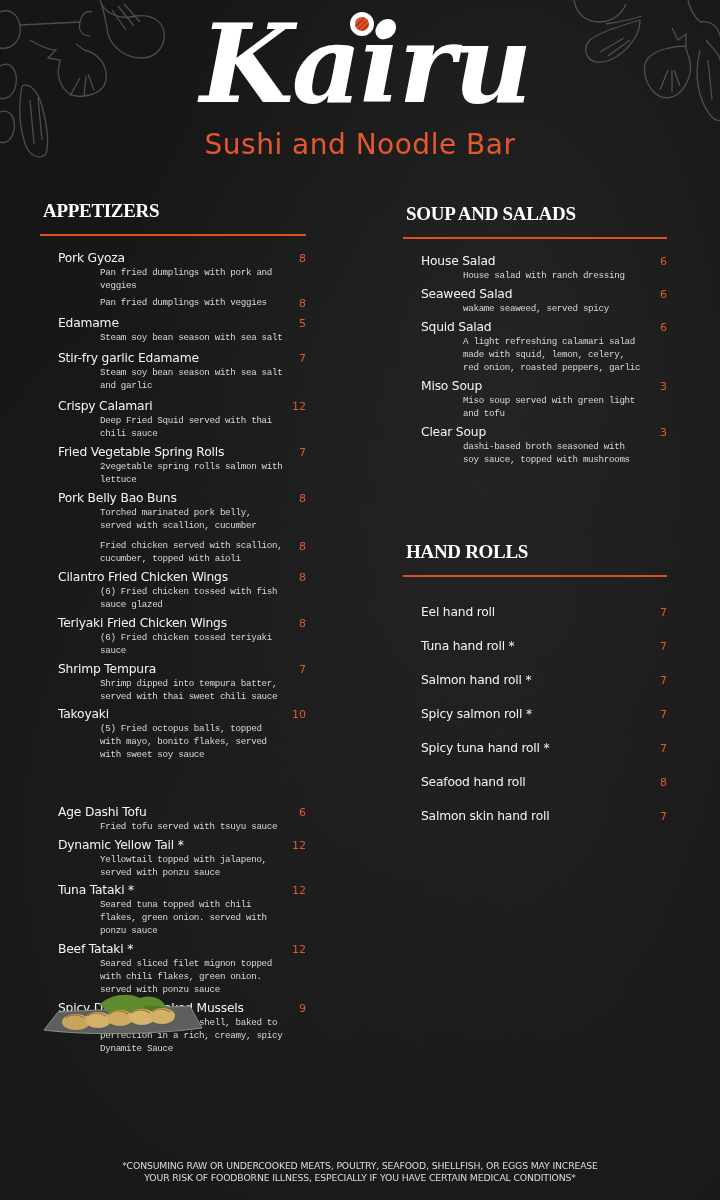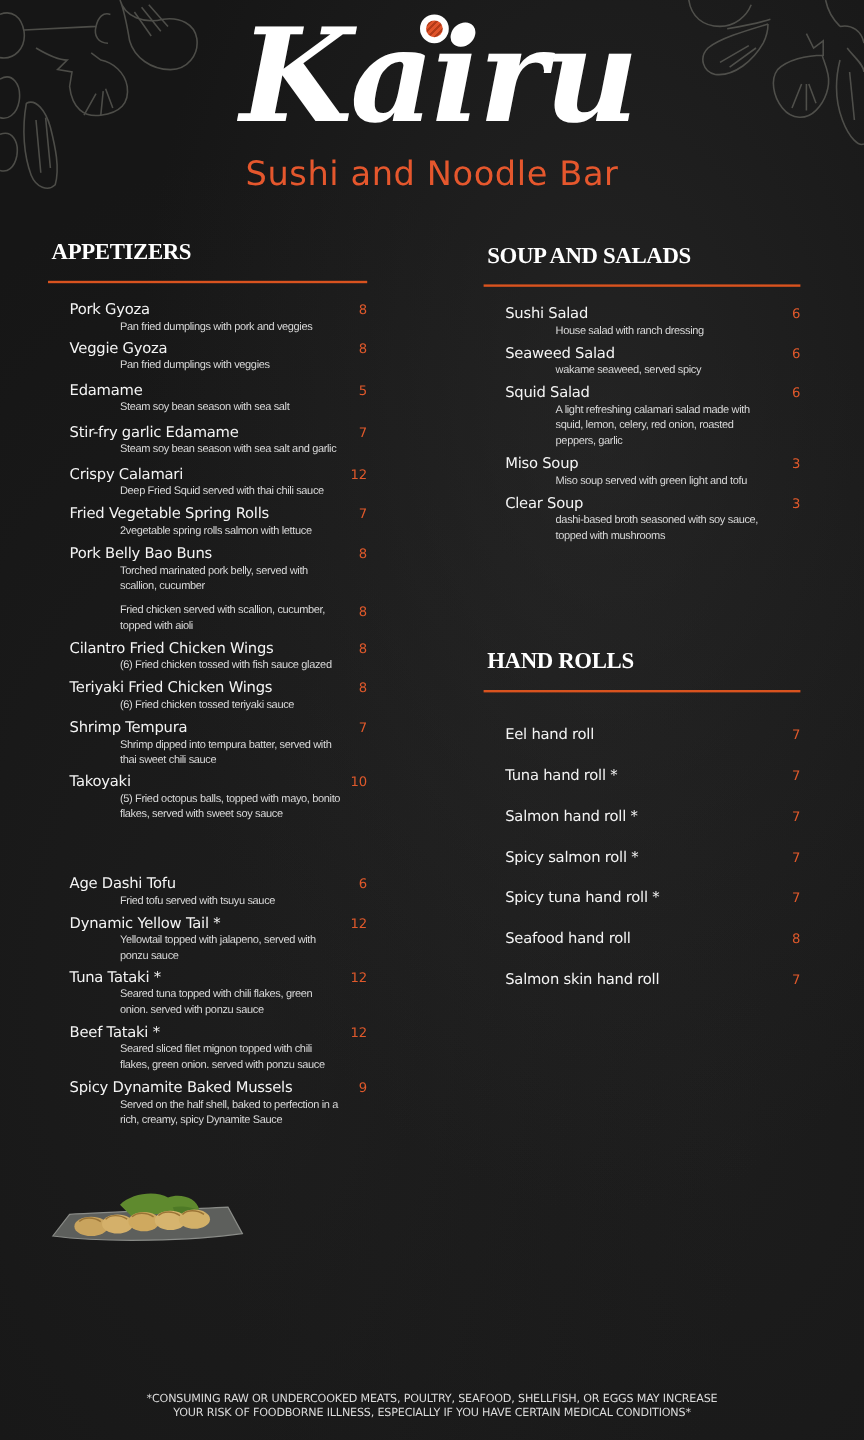--- a/index.html
+++ b/index.html
@@ -47,21 +47,21 @@
       height: 30px;
     }
     .section-rule { height: 2px; background: #d9531f; margin-top: 4px; }
     .items { padding-left: 18px; padding-right: 0; }
     .item { position: relative; }
     .item-name {
       font-family: "DejaVu Sans", sans-serif; font-size: 12.3px; color: #f4f4f4;
       line-height: 15px; letter-spacing: -0.2px;
     }
     .item-desc {
-      font-family: Liberation Sans, sans-serif; font-size: 9.2px; color: #d8d8d8;
+      font-family: Liberation Mono, monospace; font-size: 9.2px; color: #d8d8d8;
       line-height: 13px; letter-spacing: -0.3px; padding-right: 22px; padding-left: 42px;
     }
     .item-price {
       position: absolute; right: 0; top: 0;
       font-family: "DejaVu Sans", sans-serif; font-size: 11px; color: #e0592b;
       line-height: 15px;
     }
 
     .appetizers { left: 40px; top: 200px; width: 266px; }
     .appetizers .items { margin-top: 15px; }
@@ -117,21 +117,20 @@
 <div class="section appetizers">
   <div class="section-title">APPETIZERS</div>
   <div class="section-rule"></div>
   <div class="items" id="app-items">
       <div class="item" style="margin-bottom: 4px;">
         <div class="item-name">Pork Gyoza</div>
         <div class="item-price">8</div>
         <div class="item-desc">Pan fried dumplings with pork and veggies</div>
       </div>
       <div class="item" style="margin-bottom: 7px;">
-        <div class="item-name">Veggie Gyoza</div>
         <div class="item-price">8</div>
         <div class="item-desc">Pan fried dumplings with veggies</div>
       </div>
       <div class="item" style="margin-bottom: 7px;">
         <div class="item-name">Edamame</div>
         <div class="item-price">5</div>
         <div class="item-desc">Steam soy bean season with sea salt</div>
       </div>
       <div class="item" style="margin-bottom: 7px;">
         <div class="item-name">Stir-fry garlic Edamame</div>
@@ -203,21 +202,21 @@
         <div class="item-desc">Served on the half shell, baked to perfection in a rich, creamy, spicy Dynamite Sauce</div>
       </div>
     </div>
 </div>
 
 <div class="section soups">
   <div class="section-title">SOUP AND SALADS</div>
   <div class="section-rule"></div>
   <div class="items" id="soup-items">
       <div class="item" style="margin-bottom: 5px;">
-        <div class="item-name">Sushi Salad</div>
+        <div class="item-name">House Salad</div>
         <div class="item-price">6</div>
         <div class="item-desc">House salad with ranch dressing</div>
       </div>
       <div class="item" style="margin-bottom: 5px;">
         <div class="item-name">Seaweed Salad</div>
         <div class="item-price">6</div>
         <div class="item-desc">wakame seaweed, served spicy</div>
       </div>
       <div class="item" style="margin-bottom: 5px;">
         <div class="item-name">Squid Salad</div>

